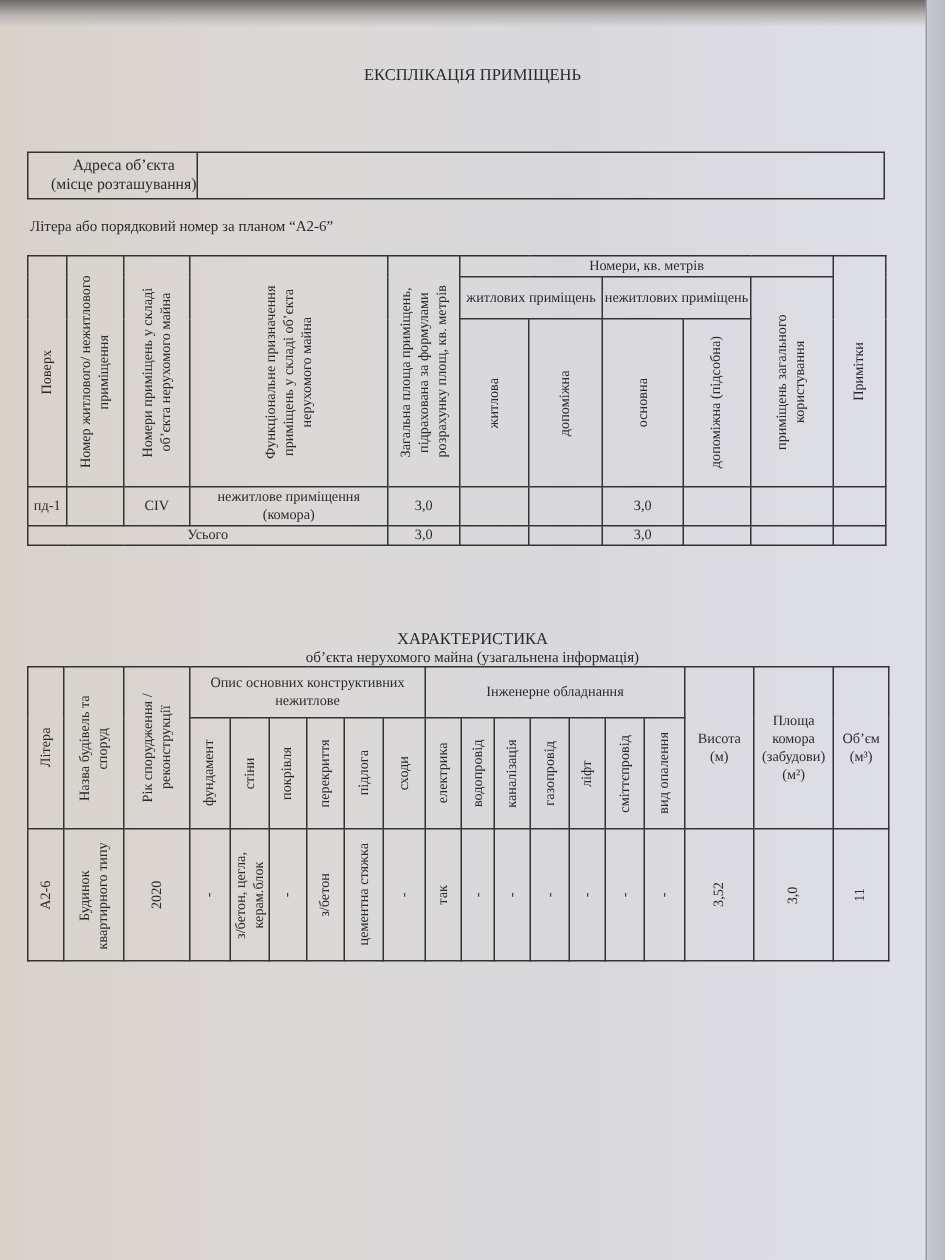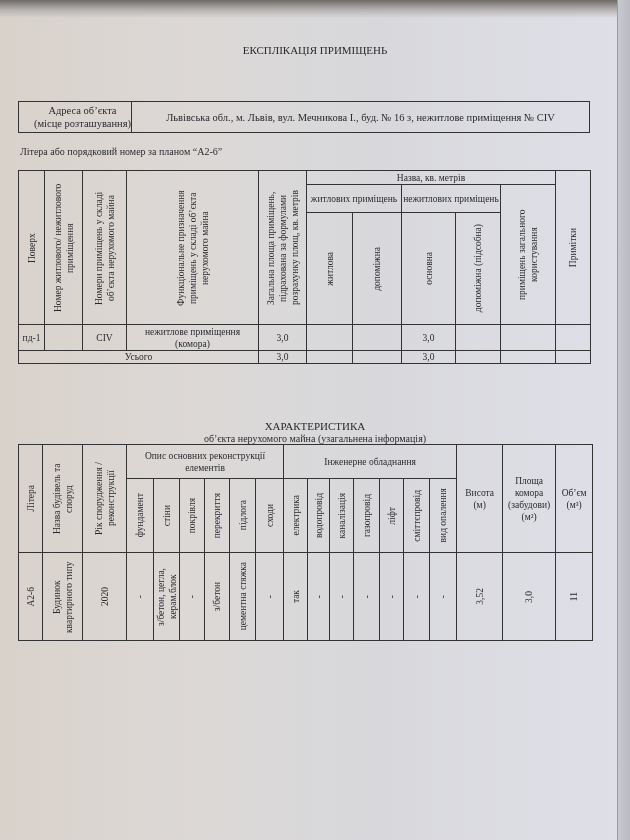--- a/index.html
+++ b/index.html
@@ -45,21 +45,20 @@
 
 <div class="title t1">ЕКСПЛІКАЦІЯ ПРИМІЩЕНЬ</div>
 
 <div class="addr">
   <div class="addr-label">
     <div>
       <div>Адреса об’єкта</div>
       <div>(місце розташування)</div>
     </div>
   </div>
-  <div class="addr-value">Львівська обл., м. Львів, вул. Мечникова І., буд. № 16 з, нежитлове приміщення № CIV</div>
 </div>
 
 <div class="litera">Літера або порядковий номер за планом “А2-6”</div>
 
 <table id="tbl1">
   <colgroup>
     <col style="width:26px">
       <col style="width:38px">
       <col style="width:44px">
       <col style="width:132px">
@@ -91,21 +90,21 @@
     <td rowspan="3">
           <div class="vt-wrap">
             <div class="vt" style="height:140px">Функціональне призначення приміщень у складі об’єкта нерухомого майна</div>
           </div>
         </td>
     <td rowspan="3">
           <div class="vt-wrap">
             <div class="vt" style="height:140px">Загальна площа приміщень, підрахована за формулами розрахунку площ, кв. метрів</div>
           </div>
         </td>
-    <td colspan="5">Назва, кв. метрів</td>
+    <td colspan="5">Номери, кв. метрів</td>
     <td rowspan="3">
           <div class="vt-wrap">
             <div class="vt">Примітки</div>
           </div>
         </td>
   </tr>
   <tr style="height:28px">
     <td colspan="2">житлових приміщень</td>
     <td colspan="2">нежитлових приміщень</td>
     <td rowspan="2">
@@ -200,21 +199,21 @@
     <td rowspan="2">
           <div class="vt-wrap">
             <div class="vt" style="height:90px">Назва будівель та споруд</div>
           </div>
         </td>
     <td rowspan="2">
           <div class="vt-wrap">
             <div class="vt" style="height:95px">Рік спорудження / реконструкції</div>
           </div>
         </td>
-    <td colspan="6">Опис основних реконструкції елементів</td>
+    <td colspan="6">Опис основних конструктивних нежитлове</td>
     <td colspan="7">Інженерне обладнання</td>
     <td rowspan="2">
       <div>Висота</div>
       <div>(м)</div>
     </td>
     <td rowspan="2">
       <div>Площа</div>
       <div>комора</div>
       <div>(забудови)</div>
       <div>(м²)</div>

